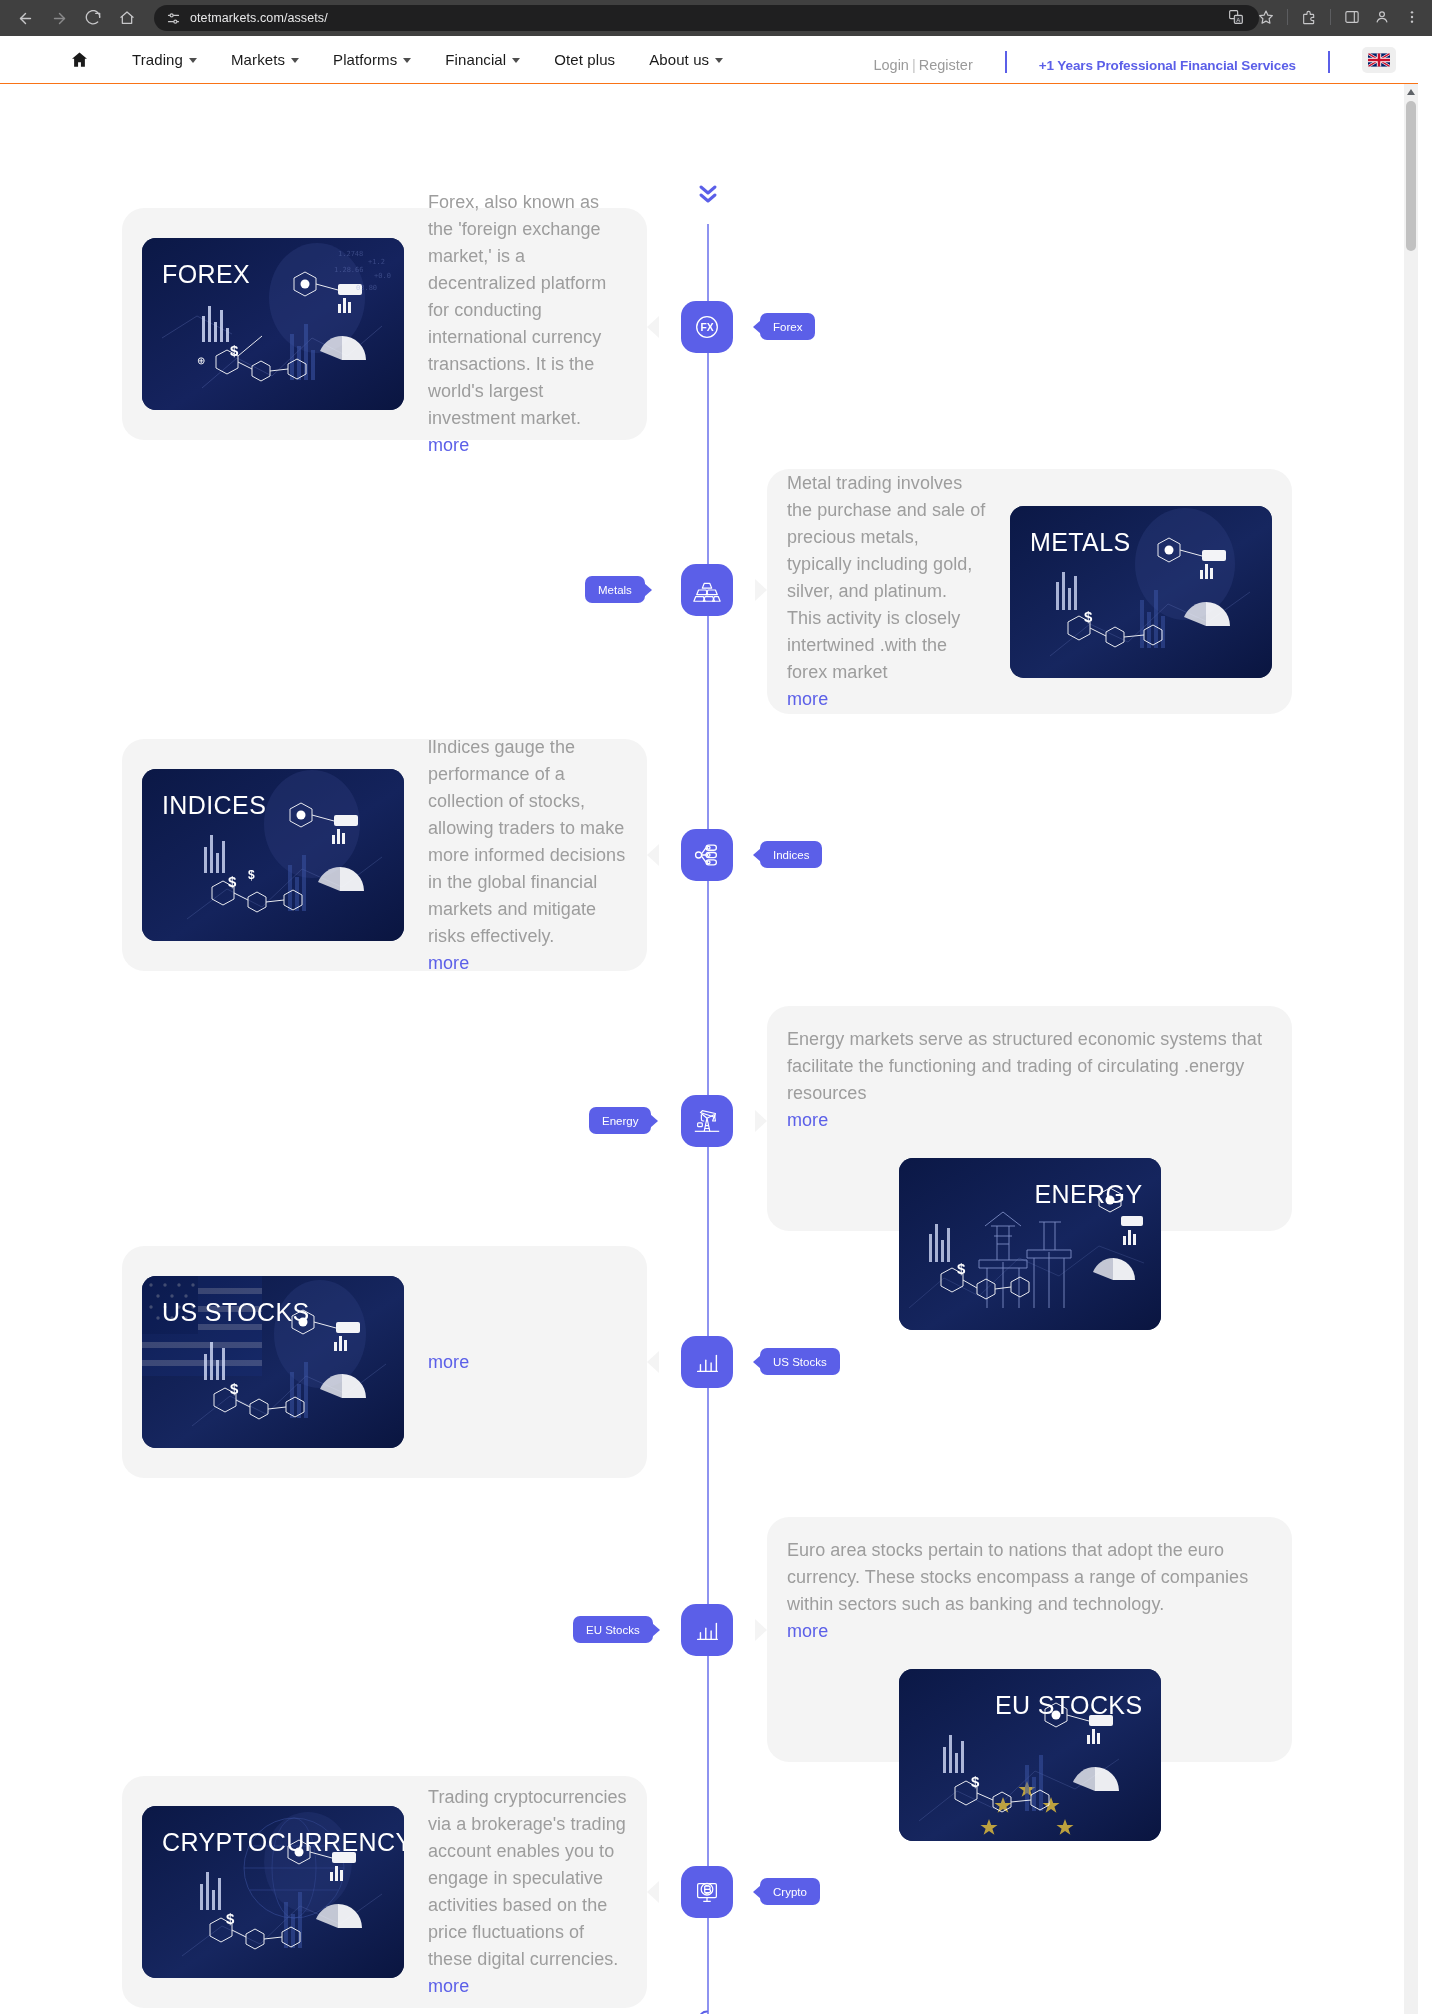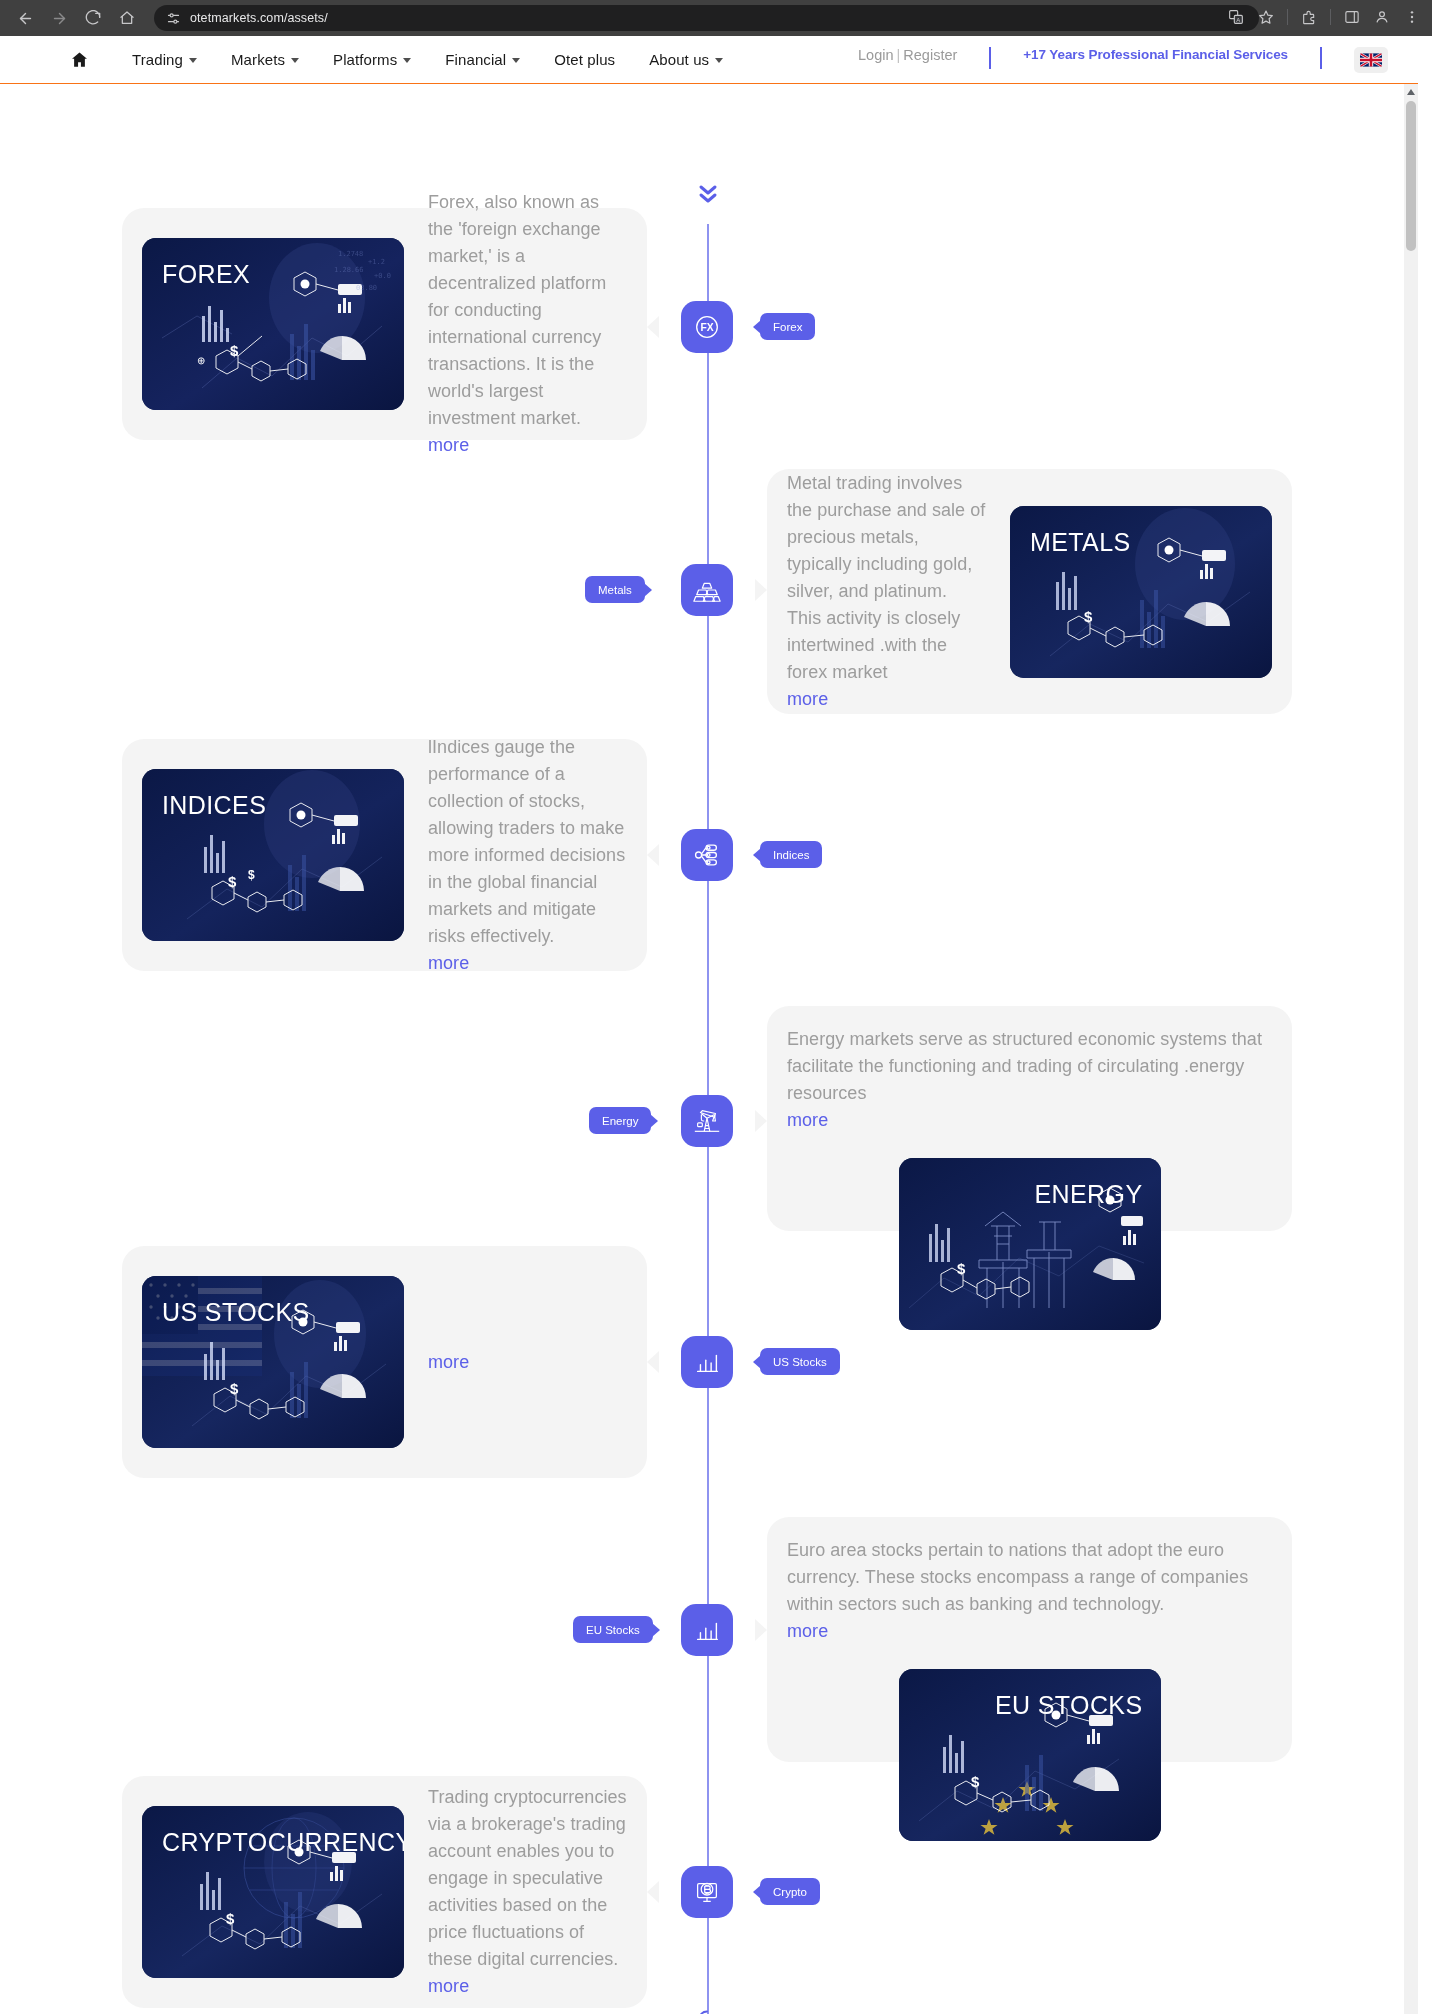--- a/index.html
+++ b/index.html
@@ -81,22 +81,22 @@
   .caret {
     width: 0; height: 0;
     border-left: 4.5px solid transparent;
     border-right: 4.5px solid transparent;
     border-top: 5px solid #222;
     opacity: .8;
     margin-top: 2px;
   }
   .header-right {
     position: absolute;
-    right: 30px;
-    display: flex; align-items: flex-start; gap: 16px;
+    right: 22px;
+    display: flex; align-items: flex-end; gap: 16px;
   }
   .auth-links { font-size: 14.5px; color: #9a9a9a; white-space: nowrap; }
   .auth-links .pipe { color:#c2c2c2; margin: 0 3px; }
   .vbar { width: 2px; height: 22px; background:#5b5fe8; margin: 0 16px; }
   .promo {
     font-size: 13.5px; color: #5b5fe8; font-weight: 700;
     white-space: nowrap; letter-spacing: -.1px;
   }
   .vbar2 { width: 2px; height: 22px; background:#5b5fe8; margin: 0 16px; }
   .flag-btn {
@@ -360,21 +360,21 @@
       <span>About us</span>
       <span class="caret"></span>
     </div>
   </div>
 
   <div class="header-right">
     <div class="auth-links">
       <span>Login</span><span class="pipe">|</span><span>Register</span>
     </div>
     <div class="vbar"></div>
-    <div class="promo">+17 Years Professional Financial Services</div>
+    <div class="promo">+1 Years Professional Financial Services</div>
     <div class="vbar2"></div>
     <div class="flag-btn">
       <svg width="22" height="14" viewBox="0 0 60 36">
         <rect width="60" height="36" fill="#012169"></rect>
         <path d="M0 0 L60 36 M60 0 L0 36" stroke="#fff" stroke-width="7"></path>
         <path d="M0 0 L60 36 M60 0 L0 36" stroke="#C8102E" stroke-width="4"></path>
         <path d="M30 0 V36 M0 18 H60" stroke="#fff" stroke-width="12"></path>
         <path d="M30 0 V36 M0 18 H60" stroke="#C8102E" stroke-width="7"></path>
       </svg>
     </div>

